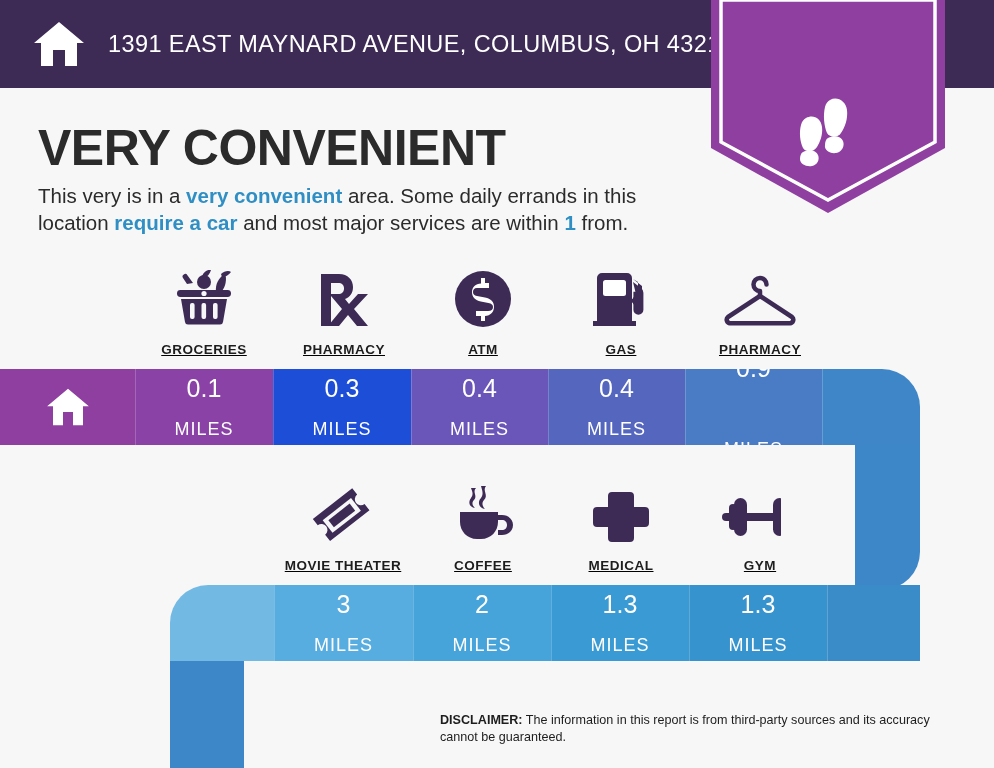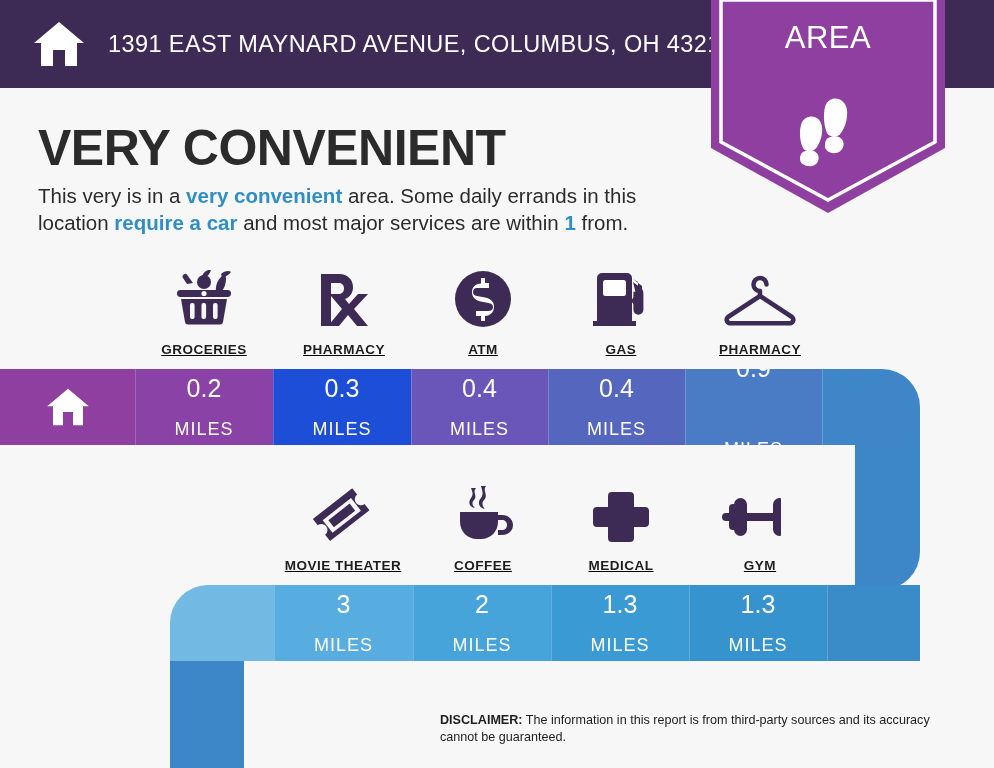--- a/index.html
+++ b/index.html
@@ -130,21 +130,20 @@
     <path d="M0 0 H234 V148 L117 213 L0 148 Z" fill="#8e3fa0"></path>
     <path d="M10 0 H224 V142 L117 200 L10 142 Z" fill="none" stroke="#ffffff" stroke-width="3.5"></path>
     <g fill="#ffffff">
       <path d="M95 118 c7 -4 15 0 16 9 c1 8 -2 15 -5 20 c-3 5 -11 6 -14 1 c-3 -6 -4 -16 -2 -23 c1 -4 3 -6 5 -7 Z"></path>
       <path d="M92 152 c6 -3 13 -2 15 3 c2 5 -1 10 -6 11 c-6 1 -12 -2 -12 -7 c0 -3 1 -6 3 -7 Z"></path>
       <path d="M119 100 c7 -4 16 1 17 10 c1 9 -2 17 -6 23 c-3 5 -11 5 -14 0 c-3 -7 -4 -18 -2 -26 c1 -4 3 -6 5 -7 Z"></path>
       <path d="M117 138 c6 -3 13 -2 15 3 c2 5 -1 11 -7 12 c-6 1 -12 -3 -11 -8 c0 -3 1 -6 3 -7 Z"></path>
     </g>
   </svg>
   <div id="area-badge-text">
-    <div>AREA</div>
   </div>
 </div>
 
 <h1 id="headline">VERY CONVENIENT</h1>
 <p id="summary"><span>This very is in a </span><span class="hl">very convenient</span><span> area. Some daily errands in this location </span><span class="hl">require a car</span><span> and most major services are within </span><span class="hl">1</span><span> from.</span></p>
 
 <div class="icon-cell" style="left:144px; top:268px; width:120px;">
   <div class="icon-art">
     <svg width="70" height="60" viewBox="0 0 70 60" fill="#3d2b56">
       <path d="M18 14 L14 8 a2.6 2.6 0 0 1 4.4 -2.8 L24 13 Z"></path>
@@ -204,21 +203,21 @@
   <div class="icon-label">PHARMACY</div>
 </div>
 
 <div id="bar-row-1">
   <div class="bar-cell bar-home" style="background:#8e3fa0;">
     <svg viewBox="0 0 54 48">
       <path d="M27 2 L52 23 L45 23 L45 46 L33 46 L33 30 L21 30 L21 46 L9 46 L9 23 L2 23 Z" fill="#ffffff"></path>
     </svg>
   </div>
   <div class="bar-cell" style="width:138px; background:#8b42a6;">
-    <div class="bar-value">0.2</div>
+    <div class="bar-value">0.1</div>
     <div class="bar-unit">MILES</div>
   </div>
   <div class="bar-cell" style="width:138px; background:#1d4ed8;align-items:center;">
     <div class="bar-value">0.3</div>
     <div class="bar-unit">MILES</div>
   </div>
   <div class="bar-cell" style="width:137px; background:#6a55b8;">
     <div class="bar-value">0.4</div>
     <div class="bar-unit">MILES</div>
   </div>

